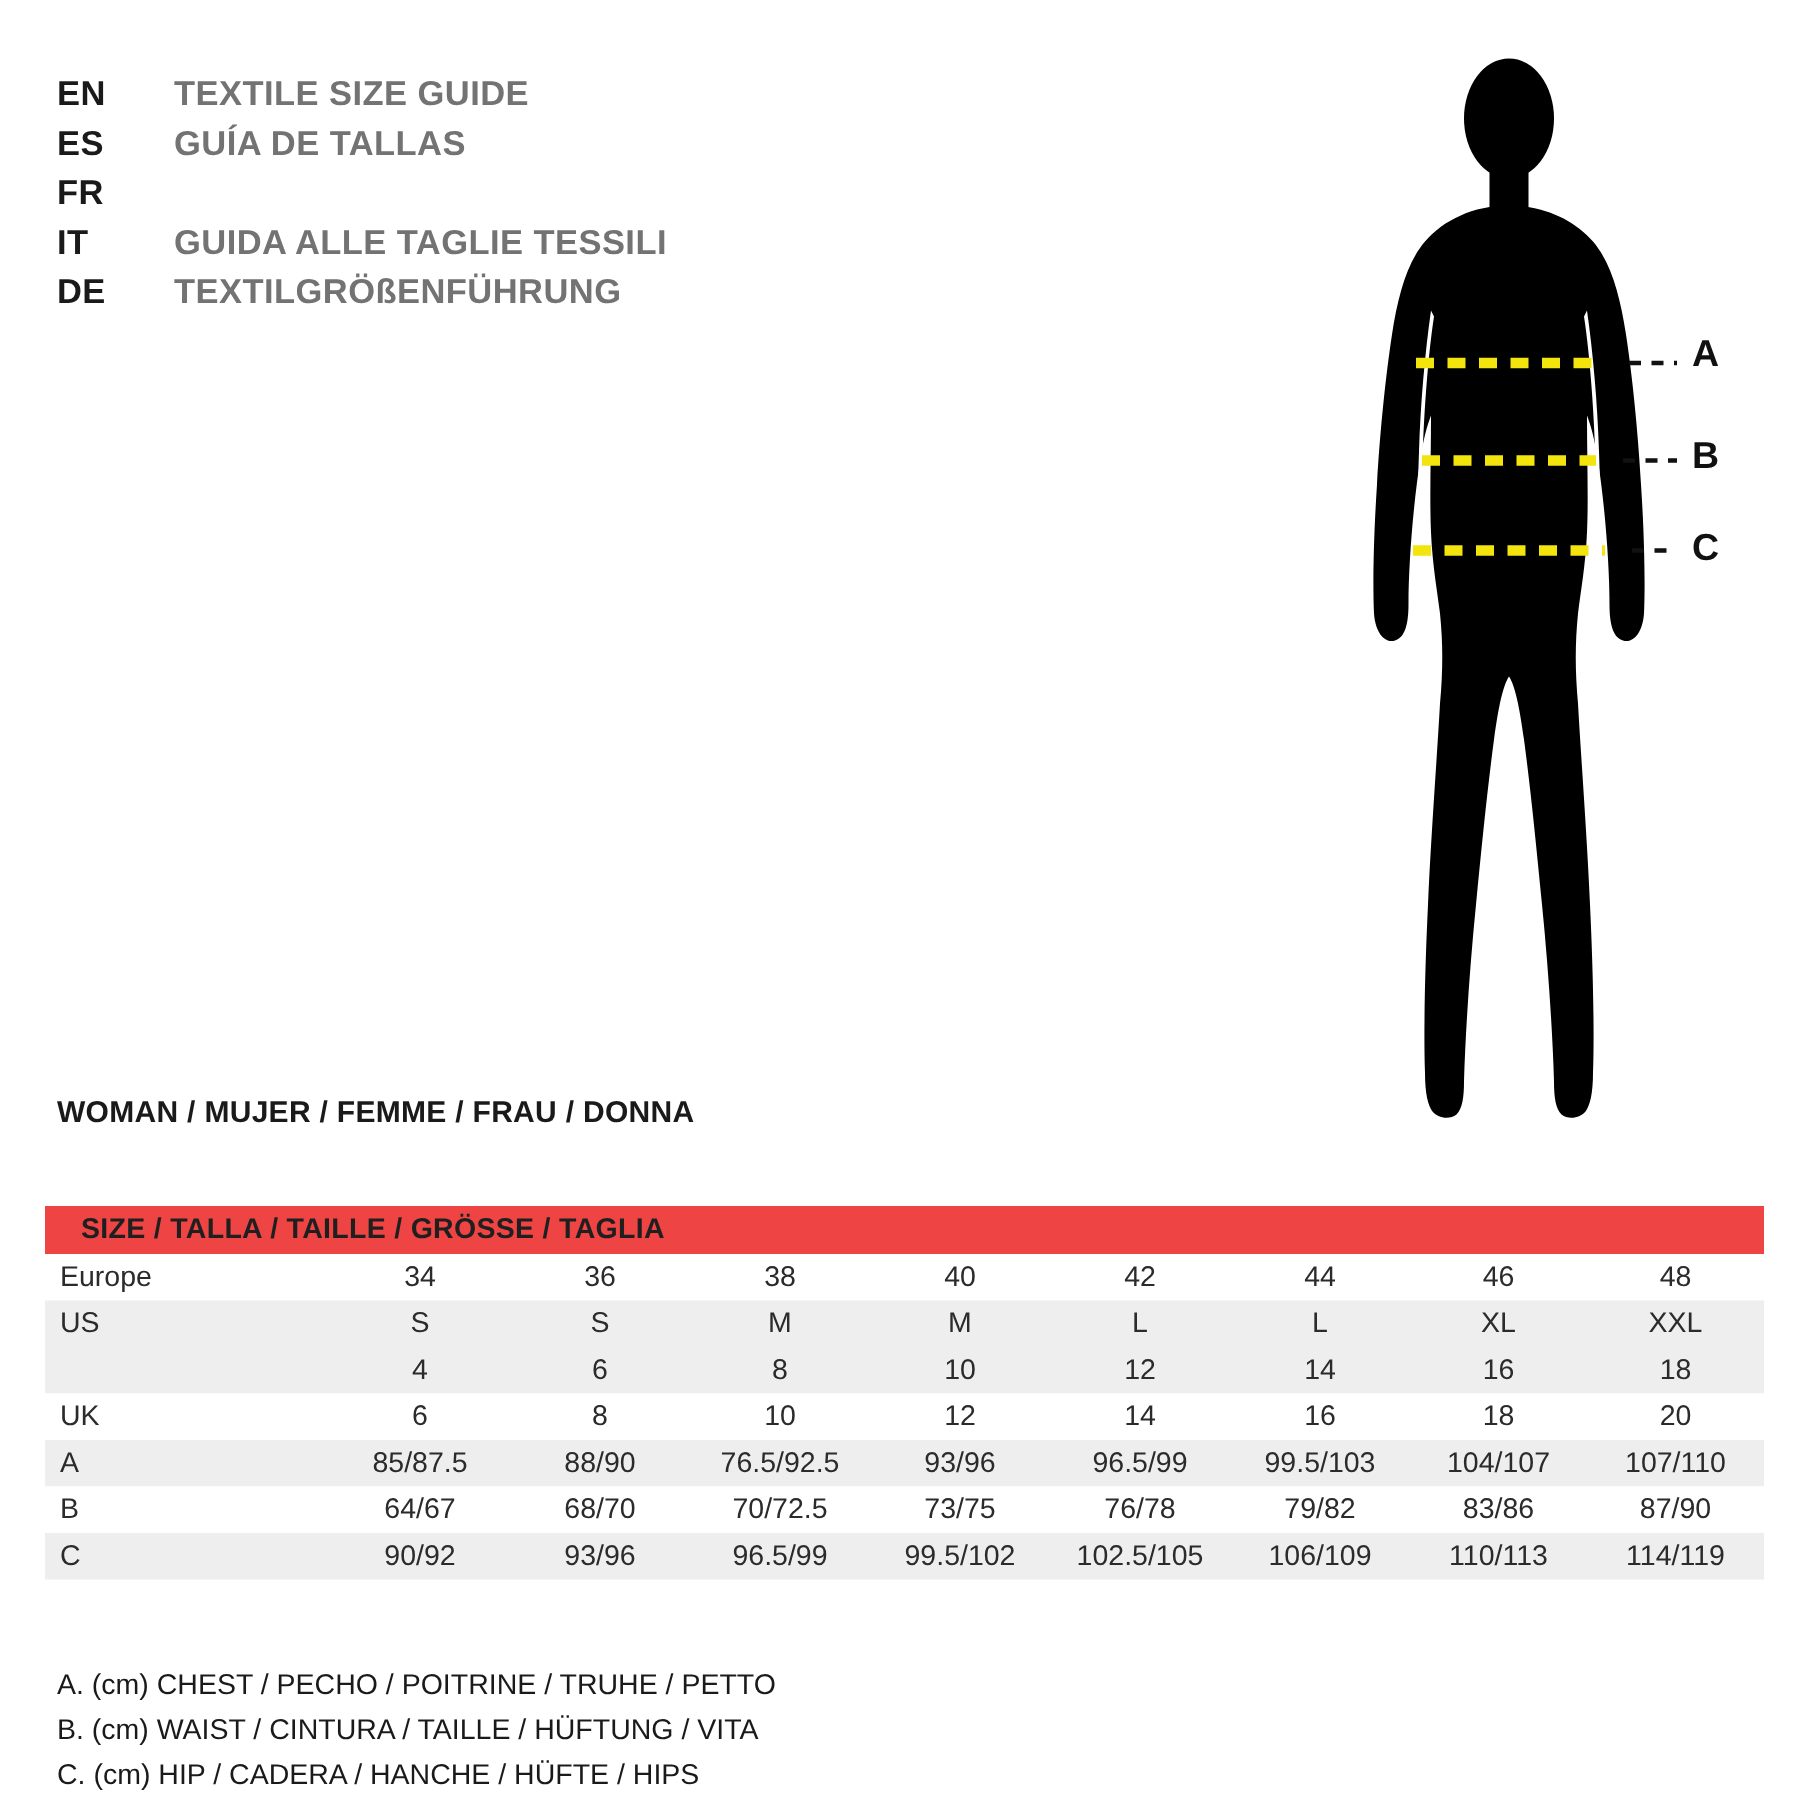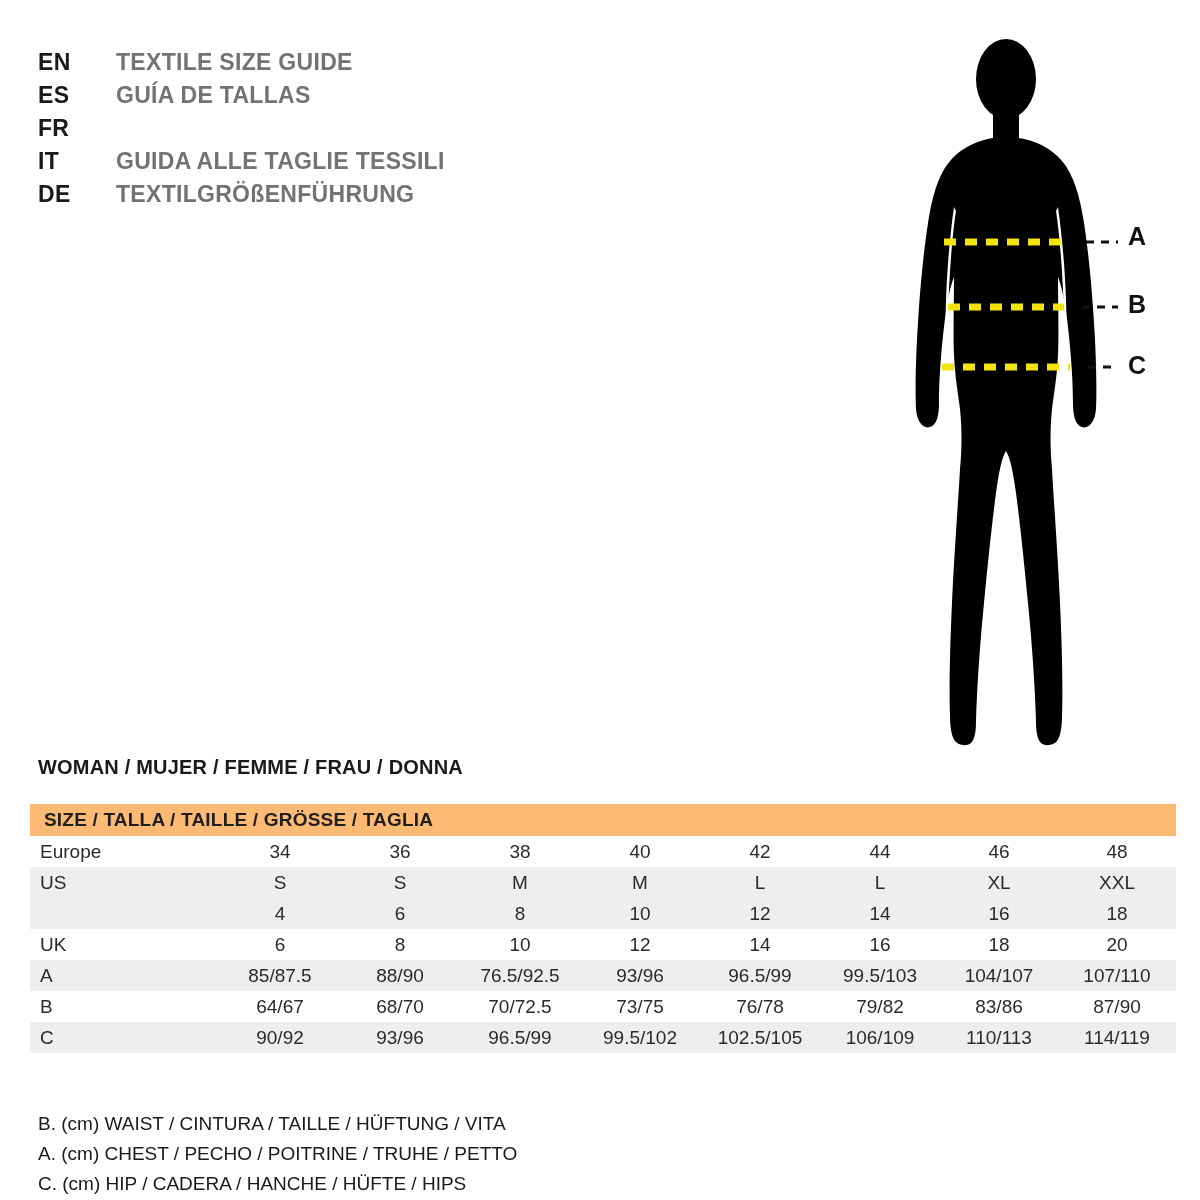--- a/index.html
+++ b/index.html
@@ -63,21 +63,21 @@
     letter-spacing: 0.5px;
   }
   .marker-a { left: 278px; top: 185px; }
   .marker-b { left: 278px; top: 253px; }
   .marker-c { left: 278px; top: 314px; }
 
   
   .woman-heading {
     position: absolute;
     left: 38px;
-    top: 737px;
+    top: 712px;
     font-size: 20px;
     font-weight: 700;
     letter-spacing: 0.2px;
     color: #1a1a1a;
     white-space: nowrap;
   }
 
   table.size-table {
     position: absolute;
     left: 30px;
@@ -90,23 +90,23 @@
   table.size-table td,
   table.size-table th {
     height: 31px;
     padding: 0;
     border: 0;
     font-weight: 400;
     text-align: center;
     vertical-align: middle;
   }
   table.size-table th.hdr {
-    background: #fdba74;
+    background: #ef4444;
     text-align: left;
-    padding-left: 14px;
+    padding-left: 24px;
     font-weight: 700;
     font-size: 19px;
     letter-spacing: 0.2px;
     color: #1f1f1f;
     height: 32px;
   }
   table.size-table tr.alt td { background: #eeeeee; }
   table.size-table tr.plain td { background: #ffffff; }
   table.size-table td.rowlabel {
     text-align: left;
@@ -330,18 +330,18 @@
         <td>99.5/102</td>
         <td>102.5/105</td>
         <td>106/109</td>
         <td>110/113</td>
         <td>114/119</td>
       </tr>
     </tbody>
   </table>
 
   <div class="notes">
+    <div class="note">A. (cm) CHEST / PECHO / POITRINE / TRUHE / PETTO</div>
     <div class="note">B. (cm) WAIST / CINTURA / TAILLE / HÜFTUNG / VITA</div>
-    <div class="note">A. (cm) CHEST / PECHO / POITRINE / TRUHE / PETTO</div>
     <div class="note">C. (cm) HIP / CADERA / HANCHE / HÜFTE / HIPS</div>
   </div>
 
 </div>
 
 </body></html>

